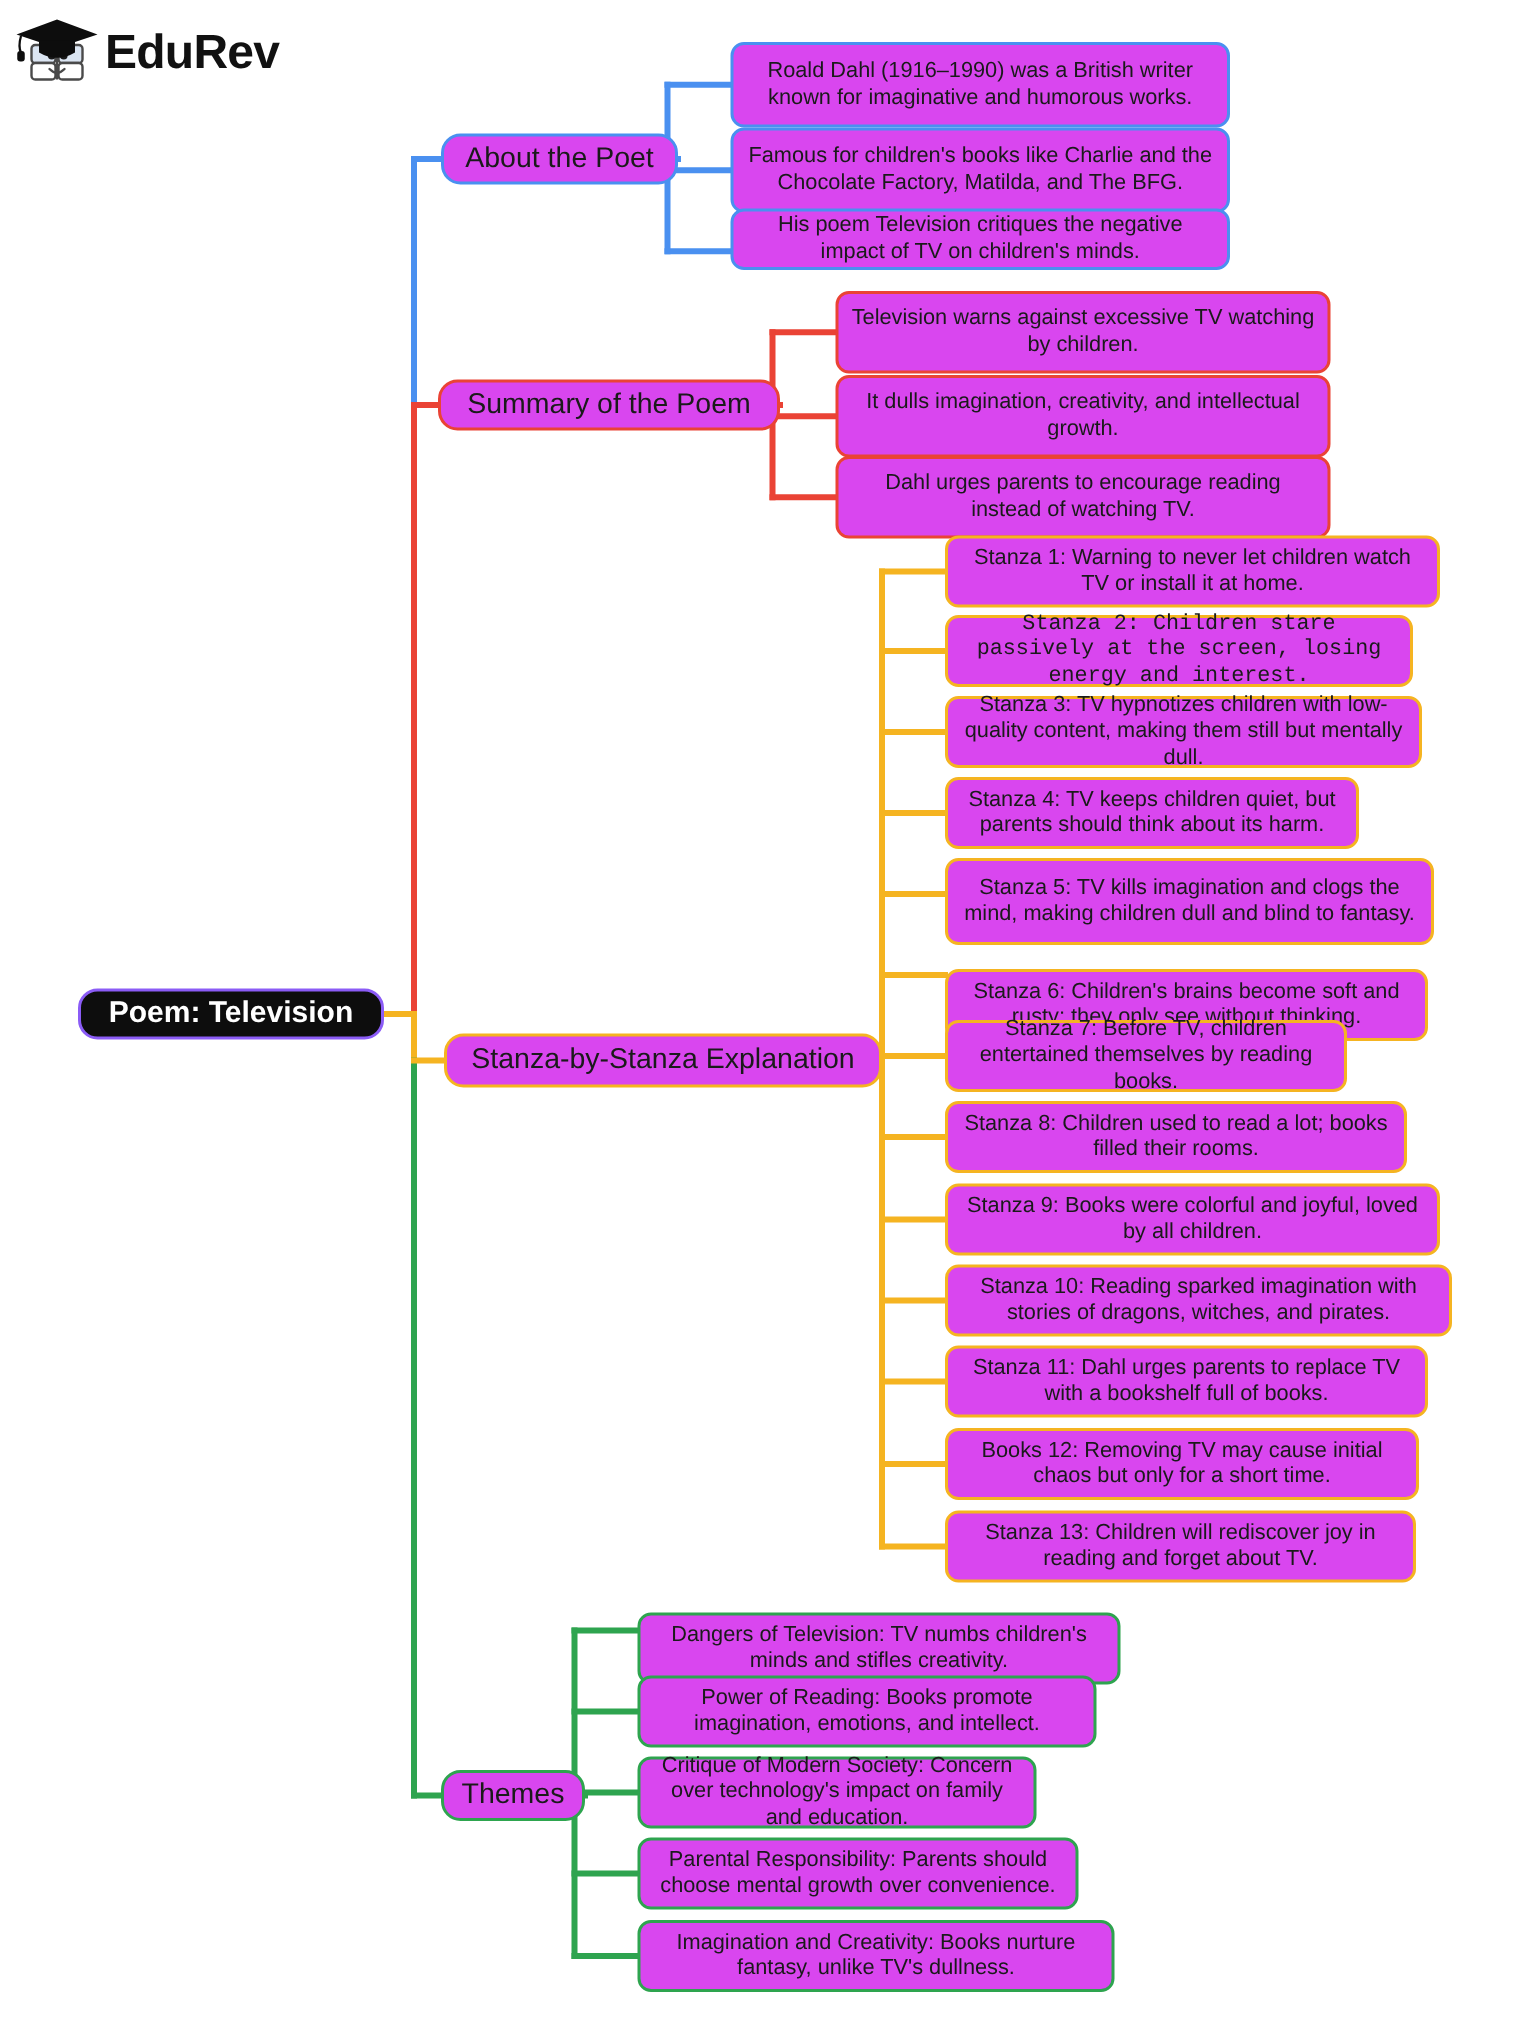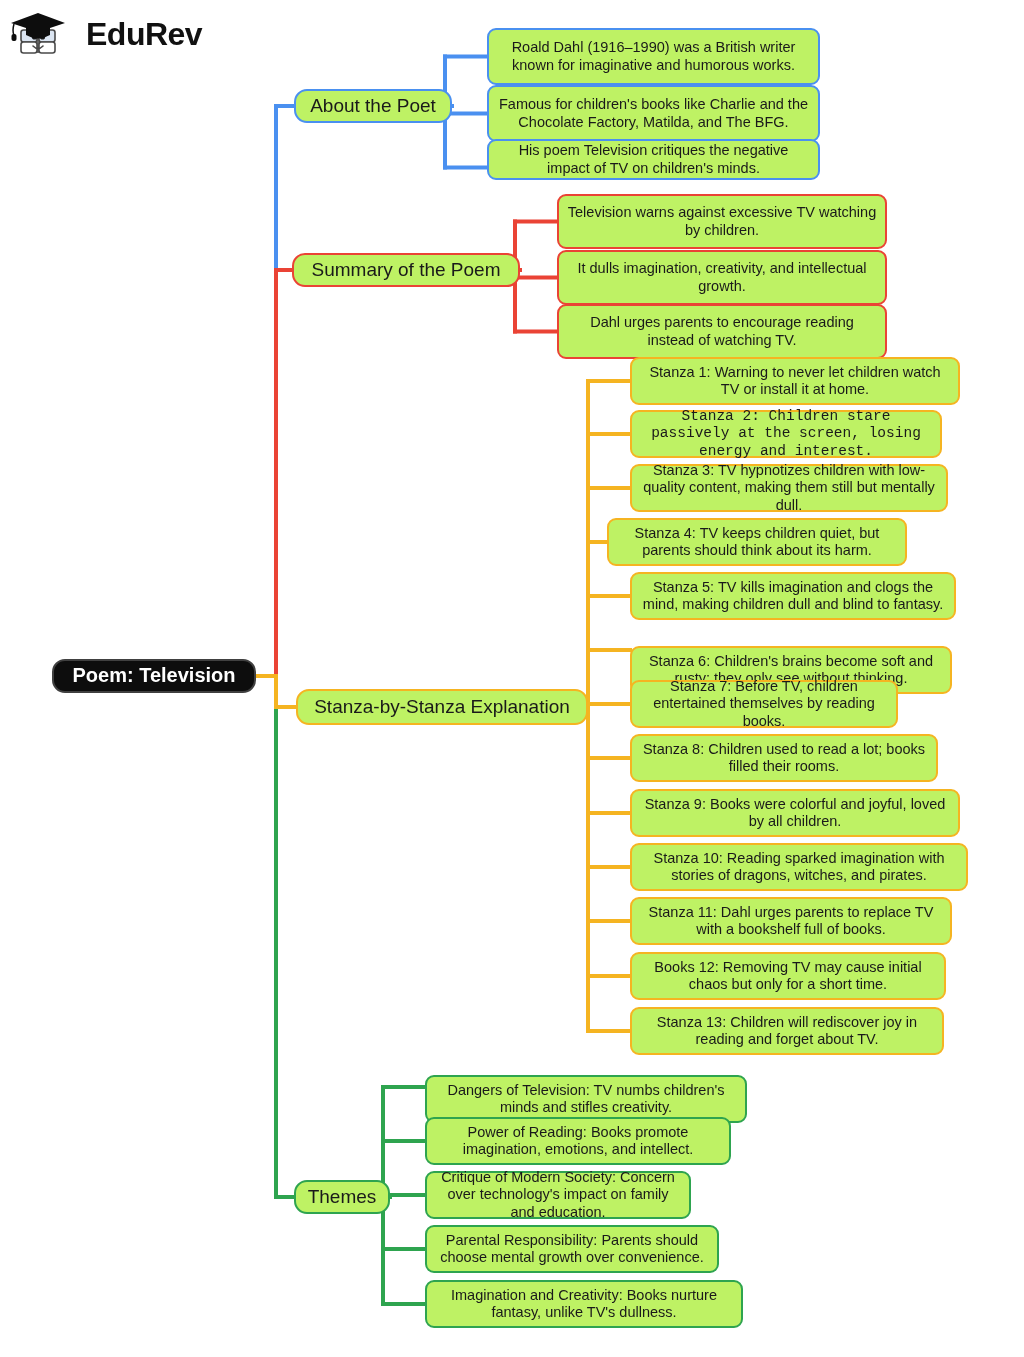--- a/index.html
+++ b/index.html
@@ -10,47 +10,47 @@
   body {
     width: 1024px; height: 1357px;
     position: relative;
     font-family: "Liberation Sans", sans-serif;
     overflow: hidden;
   }
 
   
   #logo {
     position: absolute; left: 8px; top: 6px;
-    display: flex; align-items: center; gap: 16px;
+    display: flex; align-items: center; gap: 0;
   }
   #logo .mark { width: 62px; height: 56px; display: block; }
   #logo .wordmark {
     font-size: 32px; font-weight: bold; color: #111111;
     letter-spacing: -0.5px; line-height: 1;
   }
 
   
   #map { position: absolute; left: 0; top: 0; width: 1024px; height: 1357px; }
   #wires { position: absolute; left: 0; top: 0; width: 1024px; height: 1357px; }
 
   .node {
     position: absolute;
-    background: #bef264;
+    background: #d946ef;
     border: 2px solid #888;
     border-radius: 9px;
     display: flex; align-items: center; justify-content: center;
     text-align: center;
     color: #1a1a1a;
     line-height: 1.18;
     padding: 3px 7px;
   }
 
   .root {
     background: #0d0d0d;
-    border: 2px solid #404040;
+    border: 2px solid #8b5cf6;
     border-radius: 13px;
     color: #ffffff;
     font-size: 20px;
     font-weight: bold;
     padding: 4px 10px;
   }
 
   .branch-node { font-size: 19px; border-width: 2px; border-radius: 13px; }
   .leaf-node  { font-size: 14.5px; }
 
@@ -138,22 +138,22 @@
       <div class="node branch-node c-green" style="left: 294px; top: 1180px; width: 96px; height: 34px;">Themes</div>
       <div class="node leaf-node c-blue" style="left: 487px; top: 28px; width: 333px; height: 57px;">Roald Dahl (1916–1990) was a British writer known for imaginative and humorous works.</div>
       <div class="node leaf-node c-blue" style="left: 487px; top: 85px; width: 333px; height: 57px;">Famous for children's books like Charlie and the Chocolate Factory, Matilda, and The BFG.</div>
       <div class="node leaf-node c-blue" style="left: 487px; top: 139px; width: 333px; height: 41px;">His poem Television critiques the negative impact of TV on children's minds.</div>
       <div class="node leaf-node c-red" style="left: 557px; top: 194px; width: 330px; height: 55px;">Television warns against excessive TV watching by children.</div>
       <div class="node leaf-node c-red" style="left: 557px; top: 250px; width: 330px; height: 55px;">It dulls imagination, creativity, and intellectual growth.</div>
       <div class="node leaf-node c-red" style="left: 557px; top: 304px; width: 330px; height: 55px;">Dahl urges parents to encourage reading instead of watching TV.</div>
       <div class="node leaf-node c-amber" style="left: 630px; top: 357px; width: 330px; height: 48px;">Stanza 1: Warning to never let children watch TV or install it at home.</div>
       <div class="node leaf-node c-amber" style="left: 630px; top: 410px; width: 312px; height: 48px; font-family: Liberation Mono, monospace;">Stanza 2: Children stare passively at the screen, losing energy and interest.</div>
       <div class="node leaf-node c-amber" style="left: 630px; top: 464px; width: 318px; height: 48px;">Stanza 3: TV hypnotizes children with low-quality content, making them still but mentally dull.</div>
-      <div class="node leaf-node c-amber" style="left: 607px; top: 518px; width: 300px; height: 48px;">Stanza 4: TV keeps children quiet, but parents should think about its harm.</div>
-      <div class="node leaf-node c-amber" style="left: 630px; top: 572px; width: 326px; height: 48px;">Stanza 5: TV kills imagination and clogs the mind, making children dull and blind to fantasy.</div>
+      <div class="node leaf-node c-amber" style="left: 630px; top: 518px; width: 276px; height: 48px;">Stanza 4: TV keeps children quiet, but parents should think about its harm.</div>
+      <div class="node leaf-node c-amber" style="left: 630px; top: 572px; width: 326px; height: 58px;">Stanza 5: TV kills imagination and clogs the mind, making children dull and blind to fantasy.</div>
       <div class="node leaf-node c-amber" style="left: 630px; top: 626px; width: 322px; height: 48px; margin-top: 20px;">Stanza 6: Children's brains become soft and rusty; they only see without thinking.</div>
       <div class="node leaf-node c-amber" style="left: 630px; top: 680px; width: 268px; height: 48px;">Stanza 7: Before TV, children entertained themselves by reading books.</div>
       <div class="node leaf-node c-amber" style="left: 630px; top: 734px; width: 308px; height: 48px;">Stanza 8: Children used to read a lot; books filled their rooms.</div>
       <div class="node leaf-node c-amber" style="left: 630px; top: 789px; width: 330px; height: 48px;">Stanza 9: Books were colorful and joyful, loved by all children.</div>
       <div class="node leaf-node c-amber" style="left: 630px; top: 843px; width: 338px; height: 48px;">Stanza 10: Reading sparked imagination with stories of dragons, witches, and pirates.</div>
       <div class="node leaf-node c-amber" style="left: 630px; top: 897px; width: 322px; height: 48px;">Stanza 11: Dahl urges parents to replace TV with a bookshelf full of books.</div>
       <div class="node leaf-node c-amber" style="left: 630px; top: 952px; width: 316px; height: 48px;">Books 12: Removing TV may cause initial chaos but only for a short time.</div>
       <div class="node leaf-node c-amber" style="left: 630px; top: 1007px; width: 314px; height: 48px;">Stanza 13: Children will rediscover joy in reading and forget about TV.</div>
       <div class="node leaf-node c-green" style="left: 425px; top: 1063px; width: 322px; height: 48px; margin-top: 12px;">Dangers of Television: TV numbs children's minds and stifles creativity.</div>
       <div class="node leaf-node c-green" style="left: 425px; top: 1117px; width: 306px; height: 48px;">Power of Reading: Books promote imagination, emotions, and intellect.</div>

